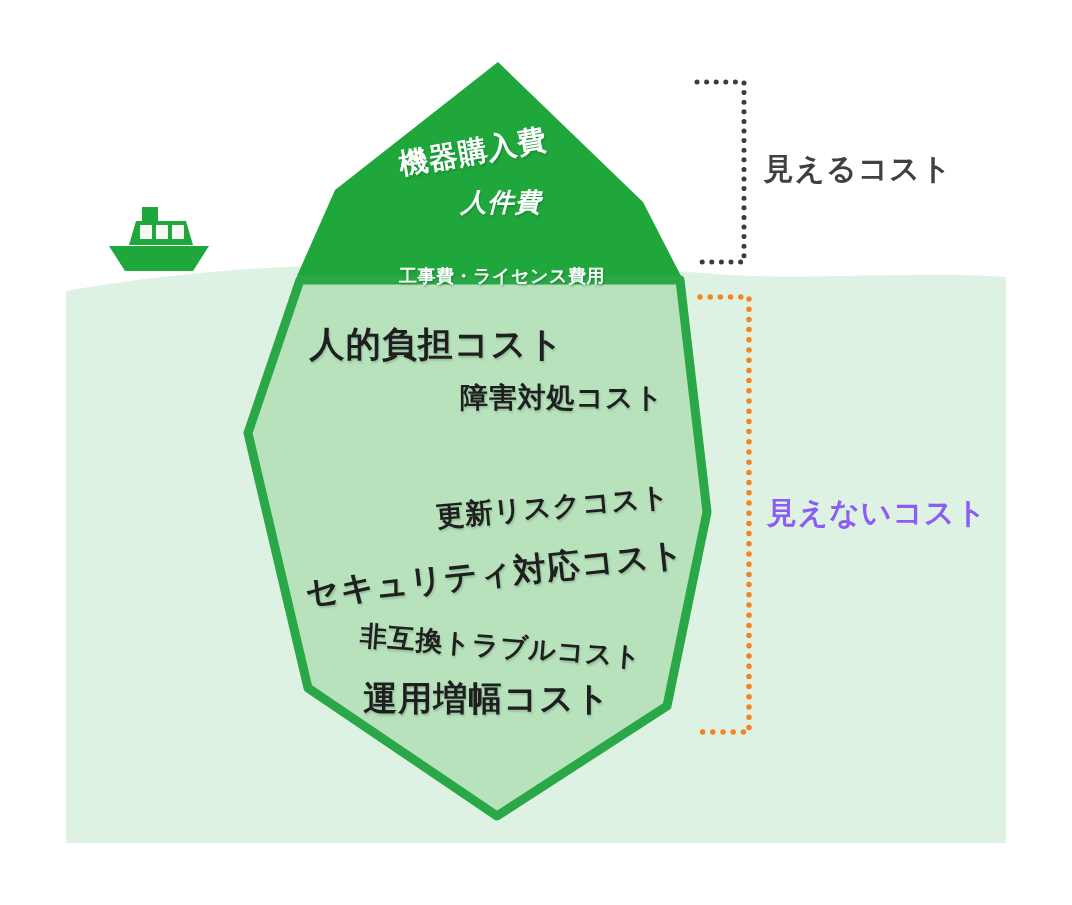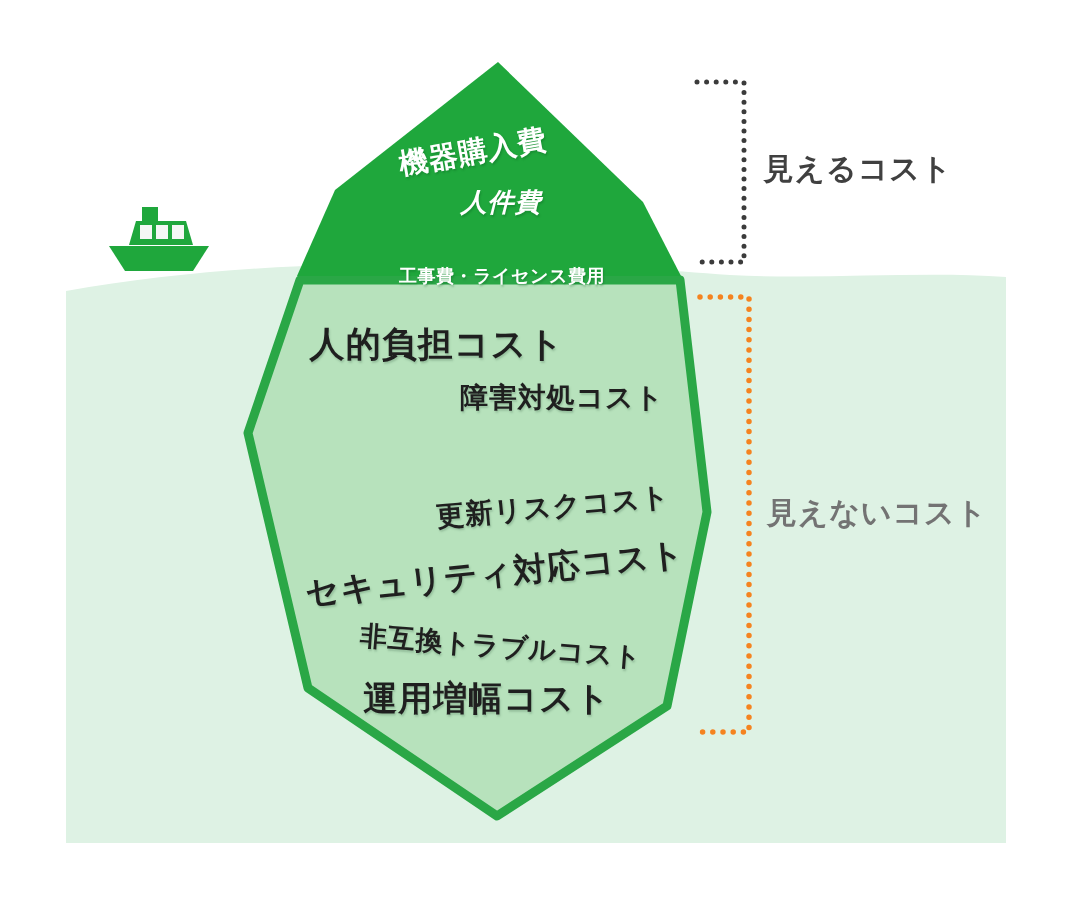--- a/index.html
+++ b/index.html
@@ -21,21 +21,21 @@
   }
   .label.white{
     color:#ffffff;
     text-shadow:1px 2px 2px rgba(0,70,25,0.25);
   }
   .label.dark{
     color:#1f1f1f;
     text-shadow:1px 2px 2px rgba(90,130,100,0.35);
   }
   .label.legend-dark{color:#404040;font-family:Liberation Mono, monospace;}
-  .label.legend-orange{color:#737373;}
+  .label.legend-orange{color:#8b5cf6;}
 </style>
 </head>
 <body>
 
 <div class="stage">
 
   <svg class="layer" width="1072" height="905" viewBox="0 0 1072 905">
 
     <path d="M 66 291 C 190 269, 320 262, 470 263 C 590 264, 660 270, 730 275 C 820 280, 920 271, 1006 277 L 1006 843 L 66 843 Z" fill="#def2e4"></path>
 

